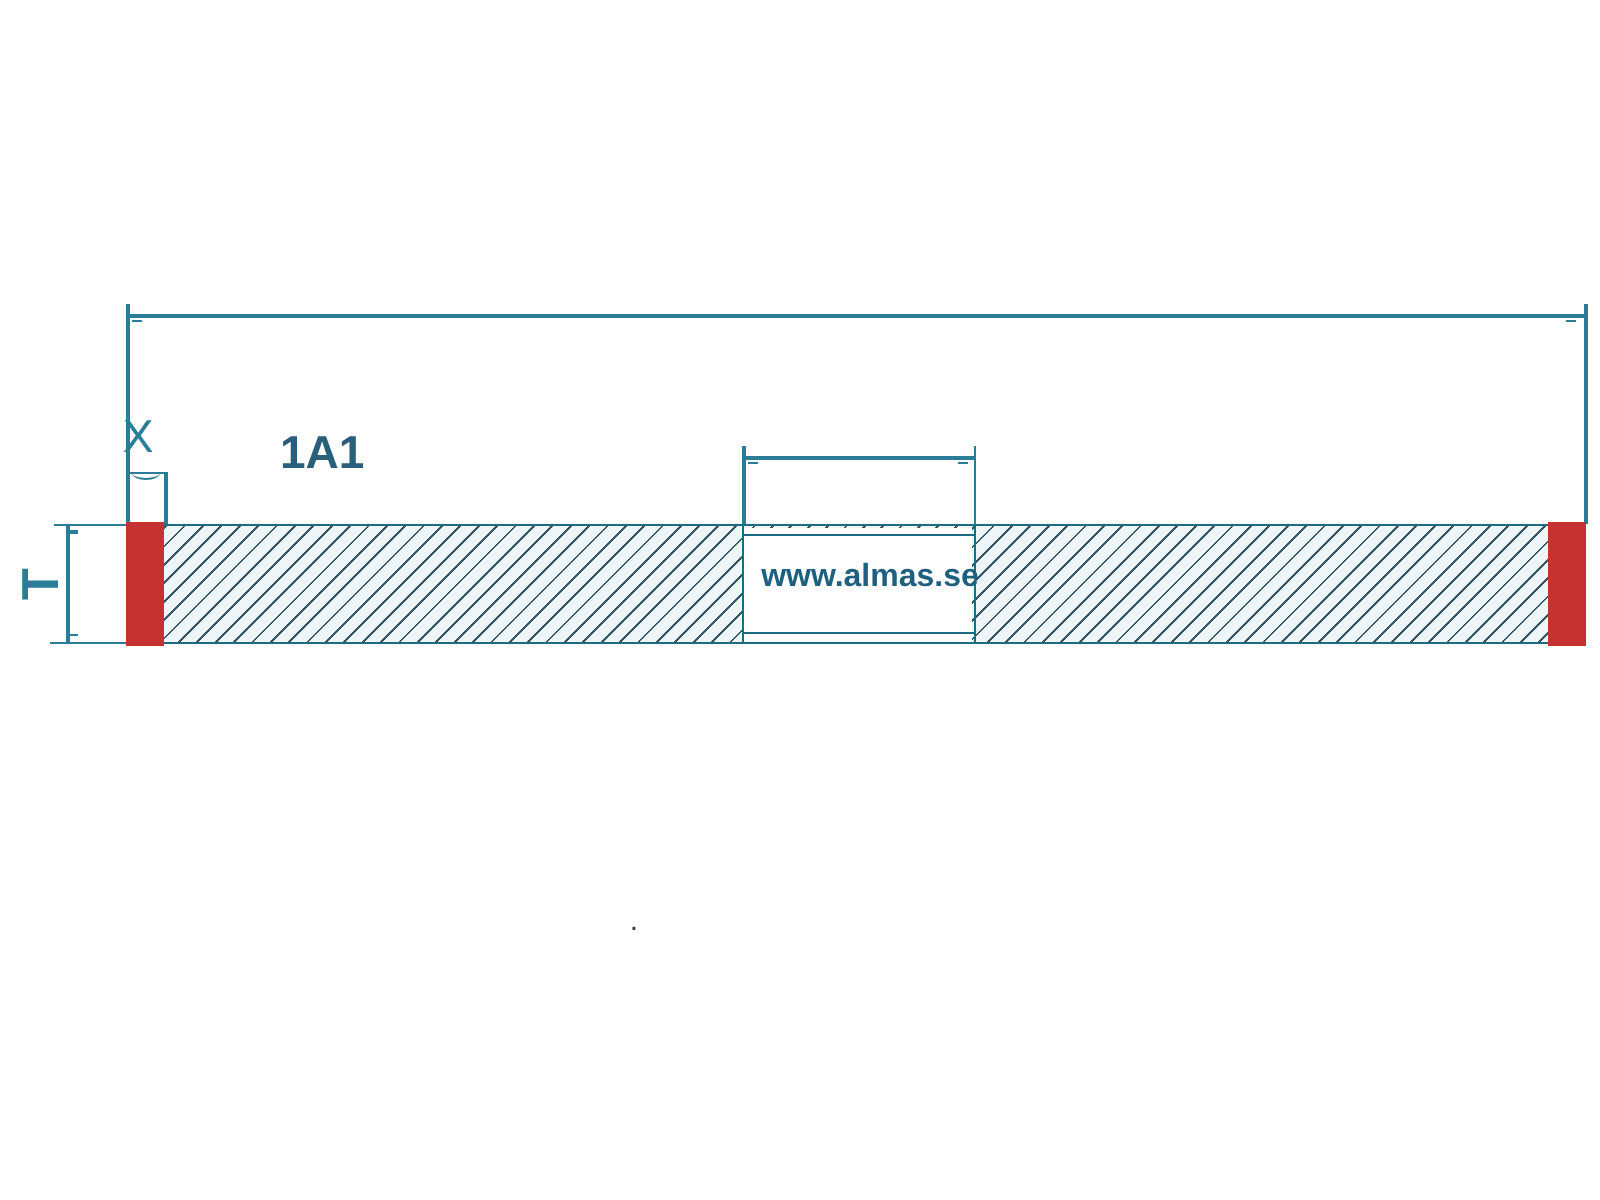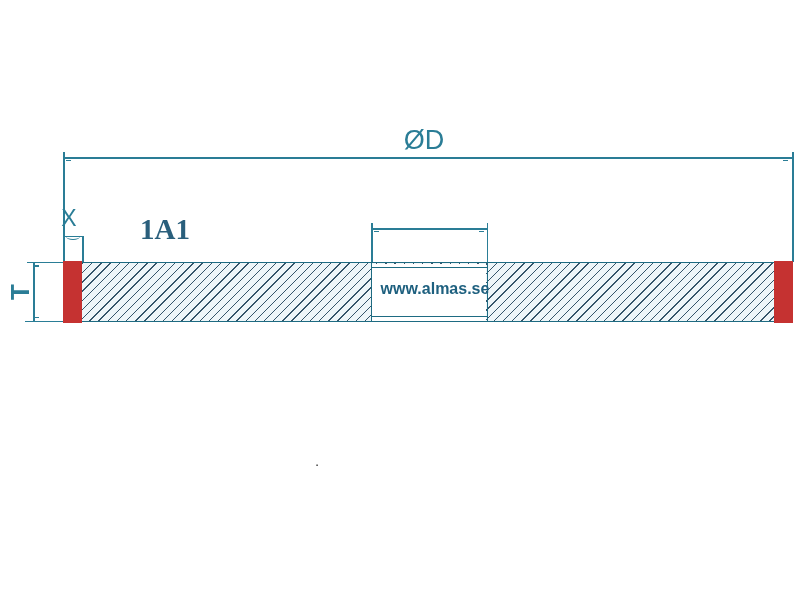--- a/index.html
+++ b/index.html
@@ -23,21 +23,21 @@
   .hline{position:absolute;height:1.5px;background:var(--dimension-line);}
   .vline{position:absolute;width:1.5px;background:var(--dimension-line);}
   .tick-h{position:absolute;width:5px;height:1.5px;background:var(--dimension-line);}
   
   .dim-label{
     position:absolute;color:var(--label-text);font-size:27px;line-height:1;
     text-align:center;letter-spacing:0px;
   }
   .x-label{position:absolute;color:var(--label-text);font-size:23px;line-height:1;text-align:center;}
   .type-label{
-    position:absolute;color:var(--bold-text);font-weight:bold;font-size:29px;line-height:1;font-family:Liberation Serif, serif;
+    position:absolute;color:var(--bold-text);font-weight:bold;font-size:23px;line-height:1;
   }
   .t-label{
     position:absolute;left:2px;top:279px;width:36px;height:26px;
     color:var(--label-text);font-weight:bold;font-size:26px;line-height:26px;
     text-align:center;transform:rotate(-90deg);
   }
   
   .wheel-body{
     position:absolute;left:63px;top:262px;width:730px;height:60px;
     box-sizing:border-box;border:1.5px solid var(--outline);
@@ -88,21 +88,20 @@
 </head>
 <body>
 
 <div class="stage">
 
   <div class="hline" style="left:63px;top:157px;width:730.5px;"></div>
   <div class="vline" style="left:63px;top:151.5px;height:110.5px;"></div>
   <div class="vline" style="left:792px;top:151.5px;height:110.5px;"></div>
   <div class="tick-h" style="left:66px;top:159.5px;"></div>
   <div class="tick-h" style="left:783px;top:159.5px;"></div>
-  <div class="dim-label" style="left:384px;top:127px;width:80px;">ØD</div>
 
   <div class="x-label" style="left:56px;top:207px;width:26px;">X</div>
   <div class="hline" style="left:63px;top:235.5px;width:20.5px;"></div>
   <div class="x-arc"></div>
   <div class="vline" style="left:82px;top:235.5px;height:26.5px;"></div>
 
   <div class="type-label" style="left:140px;top:215px;">1A1</div>
 
   <div class="hline" style="left:371px;top:228px;width:117px;"></div>
   <div class="vline" style="left:371px;top:223px;height:39px;"></div>

